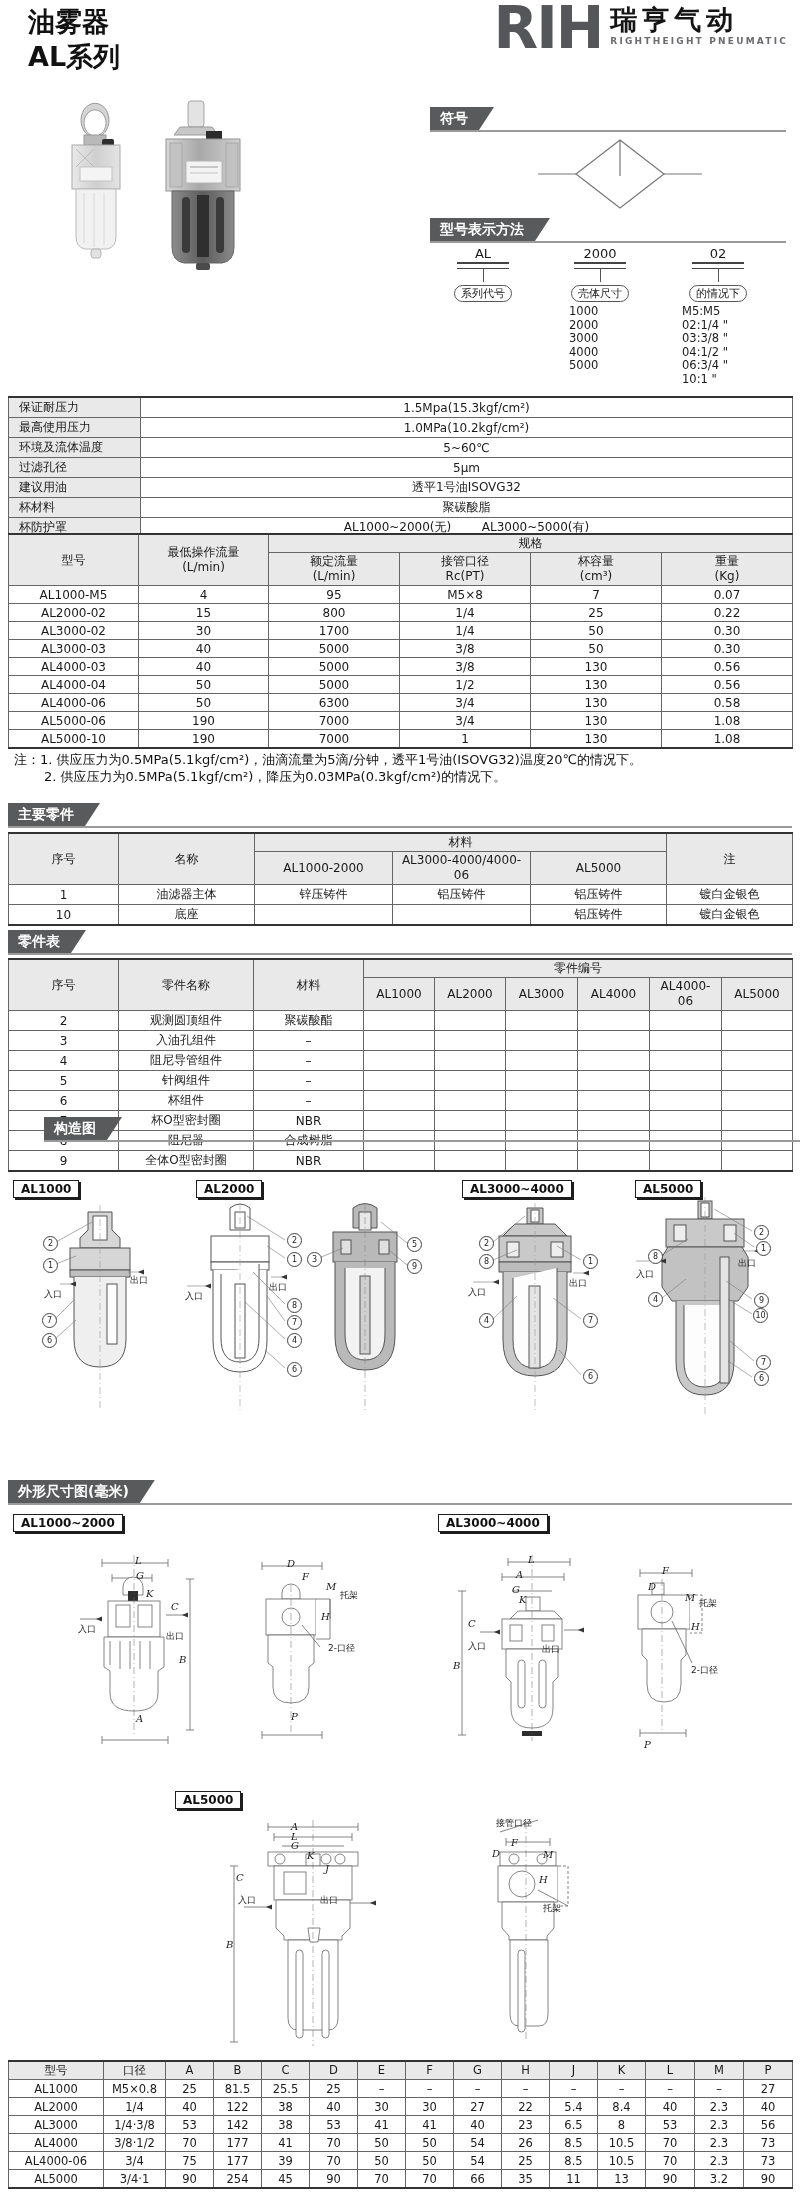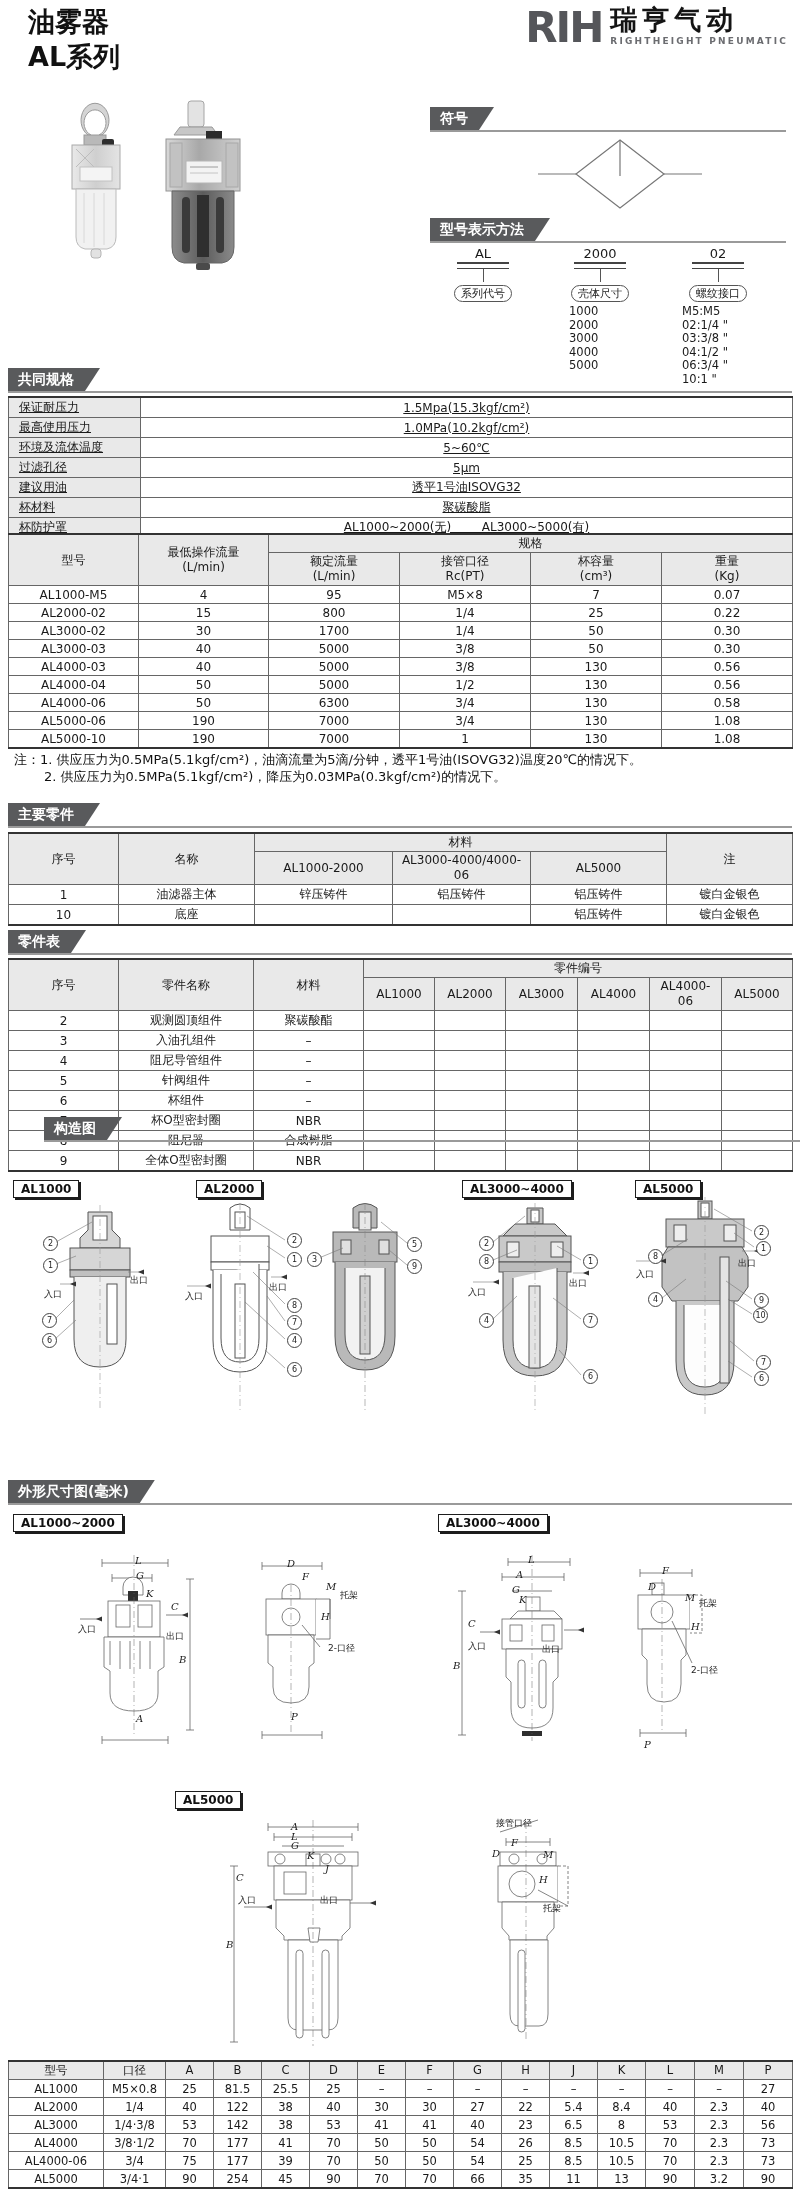--- a/index.html
+++ b/index.html
@@ -7,30 +7,30 @@
         font-family:"DejaVu Sans","Liberation Sans",sans-serif;color:#1a1a1a;}
   
   .banner{position:absolute;left:8px;width:784px;height:25px;border-bottom:2px solid #9a9a9a;}
   .banner .tag{position:absolute;left:0;bottom:0;background:#595a5c;color:#fff;
     font-weight:bold;font-size:14px;line-height:23px;padding:0 26px 0 10px;
     clip-path:polygon(0 0,100% 0,calc(100% - 15px) 100%,0 100%);white-space:nowrap;}
   .banner.nw{width:356px;}
   
   .page-title{position:absolute;left:28px;top:4px;font-size:27px;font-weight:bold;line-height:35px;color:#111;}
   .logo{position:absolute;right:12px;top:4px;display:flex;align-items:flex-start;}
-  .logo .rih{font-size:42px;font-weight:900;letter-spacing:-2px;color:#55565a;line-height:48px;}
+  .logo .rih{font-size:58px;font-weight:900;letter-spacing:-2px;color:#55565a;line-height:48px;}
   .logo .lright{margin-left:8px;}
   .logo .cn{font-size:27px;font-weight:bold;letter-spacing:5px;color:#141414;line-height:32px;}
   .logo .en{font-size:9px;font-weight:bold;letter-spacing:2.2px;color:#6b6c70;}
   
   table{border-collapse:collapse;table-layout:fixed;font-size:12px;color:#1a1a1a;}
   th,td{border:1px solid #666;text-align:center;padding:1px 3px;height:15px;overflow:hidden;}
   th{background:#e9e9e9;font-weight:normal;white-space:pre-line;line-height:15px;}
   .tbl{position:absolute;left:8px;width:784px;border-top:2px solid #333;border-bottom:2px solid #333;}
-  .t-common td{white-space:pre;text-decoration:underline;}
+  .t-common td{white-space:pre;}
   .t-common td.lbl,.t-common tr td:first-child{background:#e9e9e9;text-align:left;padding-left:10px;}
   .notes{position:absolute;left:14px;font-size:13px;line-height:17px;color:#111;}
   .notes .n2{padding-left:30px;}
   
   .rcol{position:absolute;left:430px;top:98px;width:362px;height:266px;}
   .mc-col{position:absolute;text-align:center;}
   .mc-code{font-size:13px;font-weight:normal;}
   .mc-dbl{height:4px;border-top:2px solid #444;border-bottom:1px solid #444;width:52px;margin:1px auto 0;}
   .mc-stem{width:1px;height:13px;background:#555;margin:0 auto;}
   .mc-bub{display:inline-block;border:1px solid #555;border-radius:9px;font-size:11px;
@@ -149,35 +149,32 @@
           <li>3000</li>
           <li>4000</li>
           <li>5000</li>
         </ul>
     </div>
 
     <div class="mc-col" style="left:238px;top:148px;width:100px;">
       <div class="mc-code">02</div>
       <div class="mc-dbl"></div>
       <div class="mc-stem"></div>
-      <div class="mc-bub">螺纹接口</div>
+      <div class="mc-bub">的情况下</div>
       <ul class="mc-list">
           <li>M5:M5</li>
           <li>02:1/4 "</li>
           <li>03:3/8 "</li>
           <li>04:1/2 "</li>
           <li>06:3/4 "</li>
           <li>10:1 "</li>
         </ul>
     </div>
   </div>
 
-  <div class="banner" style="top:366px;">
-    <span class="tag">共同规格</span>
-  </div>
   <table class="tbl t-common" style="top:396px;">
     <colgroup>
         <col style="width:132px">
         <col style="width:652px">
       </colgroup>
     <tbody>
         <tr>
           <td>保证耐压力</td>
           <td>1.5Mpa(15.3kgf/cm²)</td>
         </tr>

